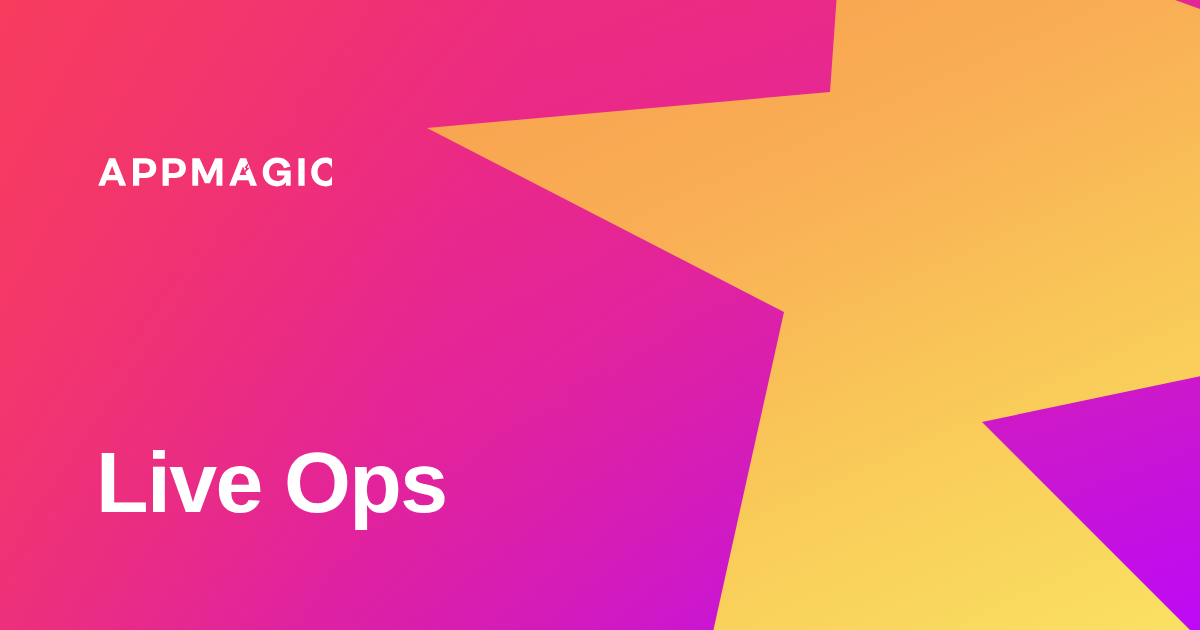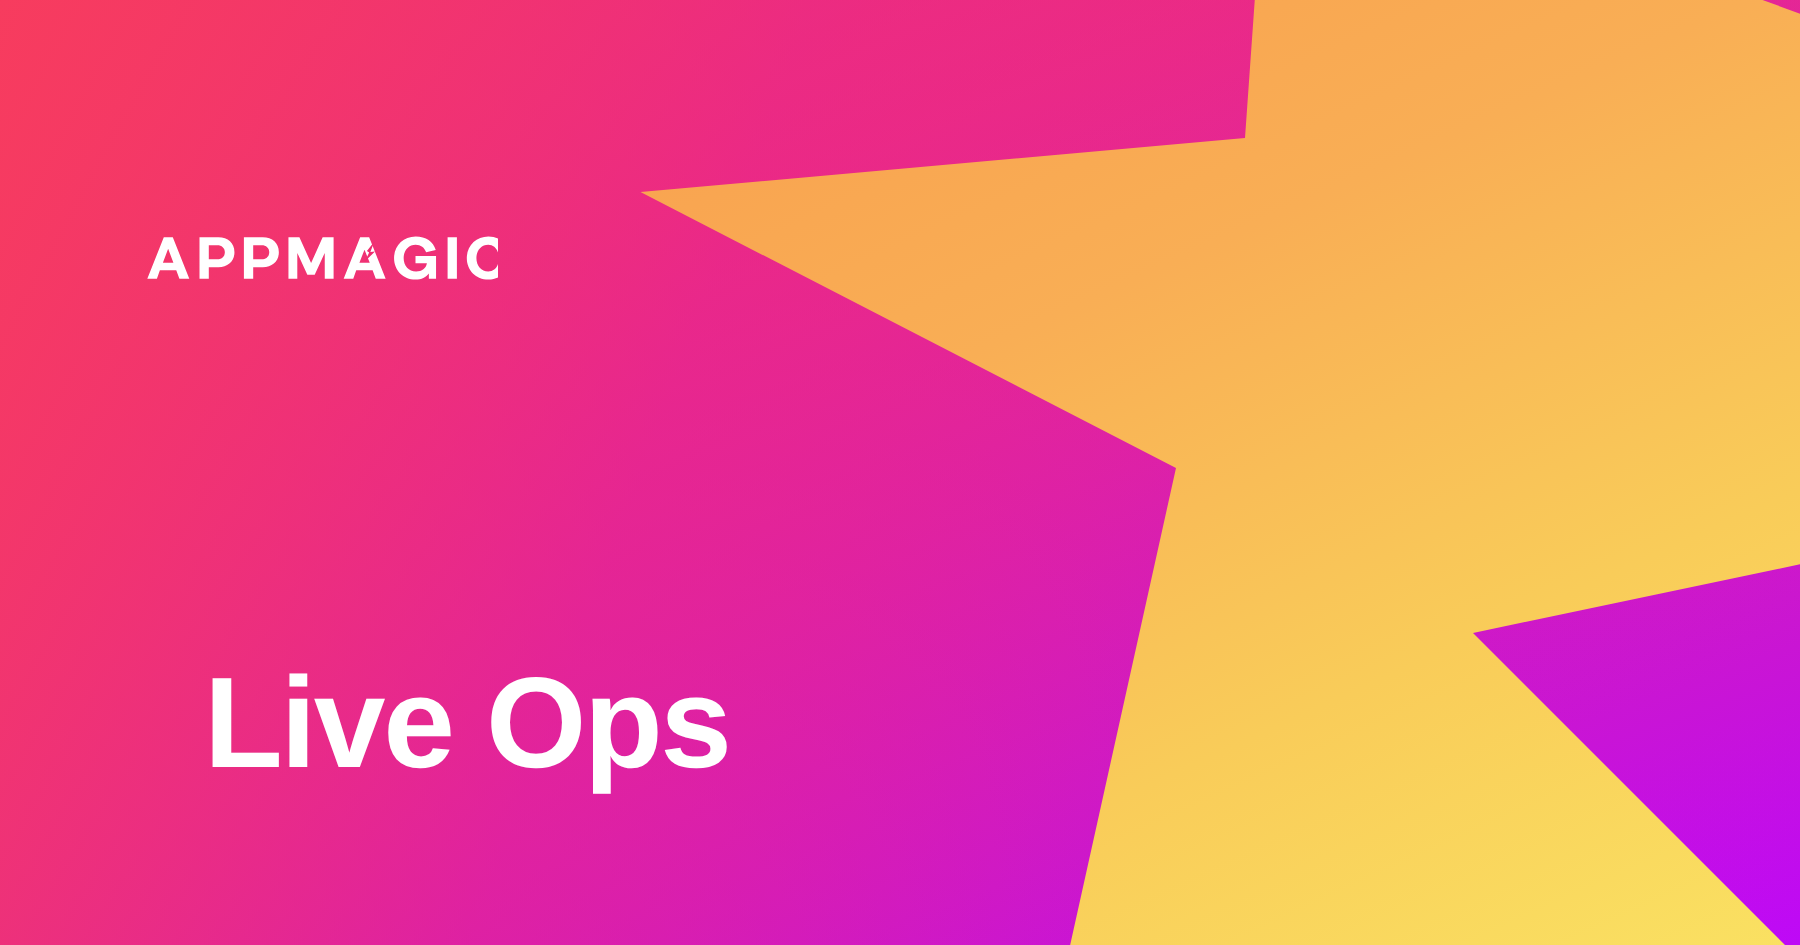--- a/index.html
+++ b/index.html
@@ -61,21 +61,21 @@
   .logo svg { display: block; }
   .headline {
     margin-top: 44px;
     color: #ffffff;
     font-size: 86px;
     line-height: 1.16;
     font-weight: 700;
     letter-spacing: -1.6px;
     white-space: pre;
   }
-  .headline .line { display: block; margin-left: 40px; }
+  .headline .line { display: block; }
 </style>
 </head>
 <body>
 
 <div id="banner">
 
   <div class="bg-base"></div>
   <div class="bg-tint"></div>
   <div class="bg-warm"></div>
 

